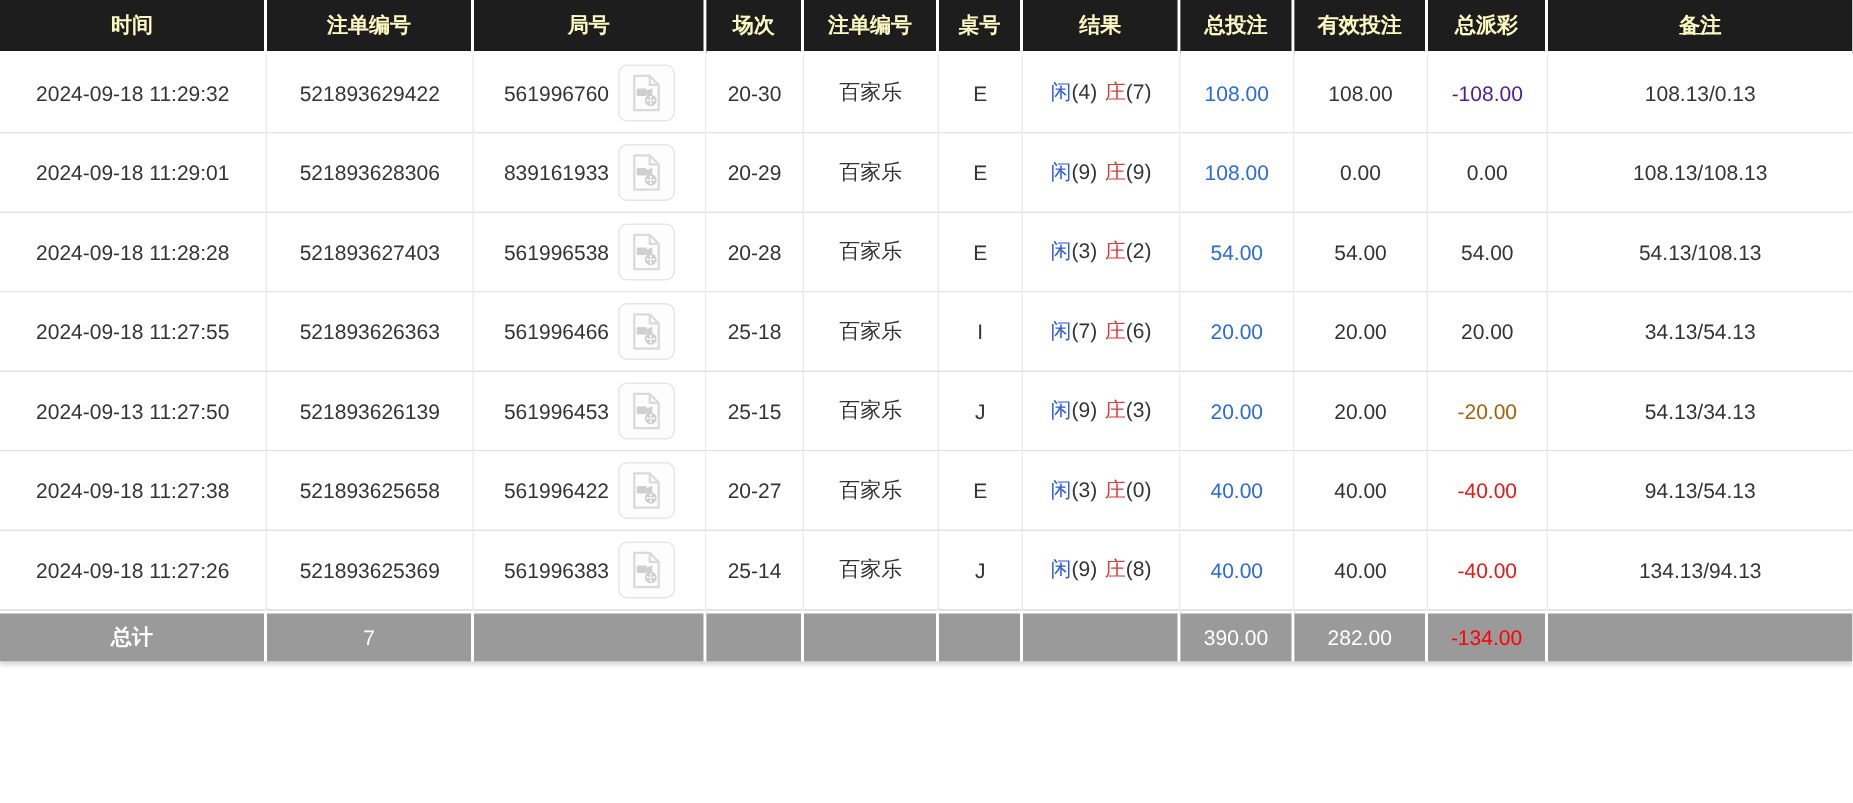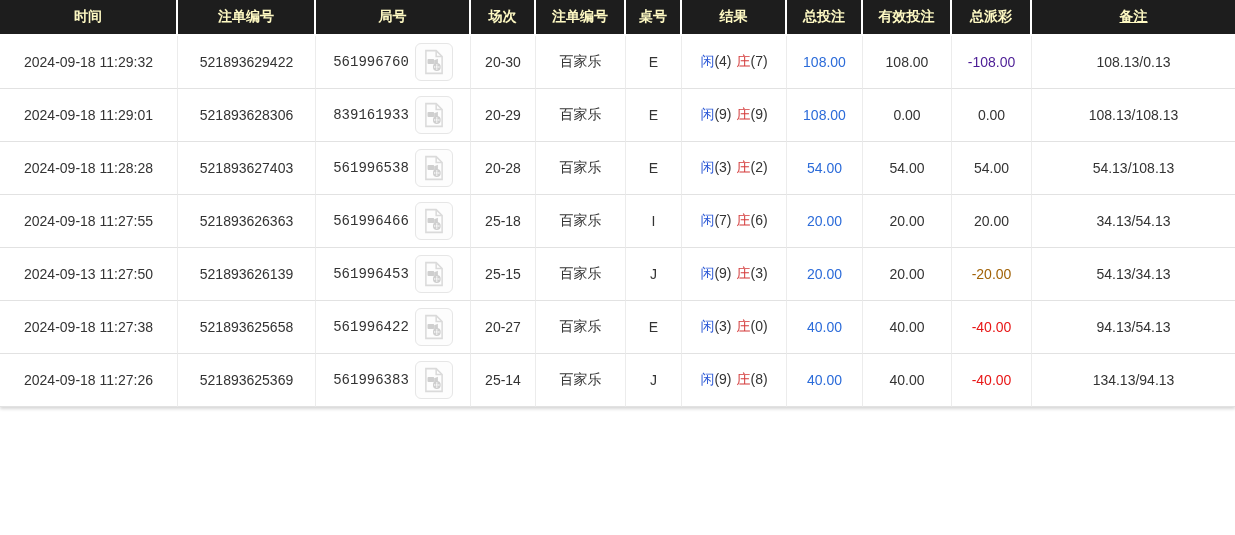--- a/index.html
+++ b/index.html
@@ -42,21 +42,20 @@
     border-bottom: 1px solid #e2e2e2;
     overflow: hidden;
     white-space: nowrap;
   }
   tbody td:last-child { border-right: none; }
   .round-wrap {
     display: flex;
     align-items: center;
     justify-content: center;
     gap: 6px;
-    font-family: Liberation Mono, monospace;
   }
   .video-btn {
     width: 38px; height: 38px;
     border: 1px solid #e6e6e6;
     border-radius: 6px;
     background: #fdfdfd;
     display: inline-flex;
     align-items: center;
     justify-content: center;
     cursor: pointer;
@@ -345,14 +344,27 @@
     <td>
       <span style="color: rgb(47, 91, 214);">闲</span><span class="res-num">(9)</span><span class="res-sep"></span><span style="color: rgb(212, 60, 60);">庄</span><span class="res-num">(8)</span>
     </td>
     <td style="color: rgb(43, 107, 217);">40.00</td>
     <td>40.00</td>
     <td style="color: rgb(232, 23, 23);">-40.00</td>
     <td>134.13/94.13</td>
   </tr>
 </tbody>
   <tfoot>
+    <tr>
+      <td class="row-label">总计</td>
+      <td>7</td>
+      <td></td>
+      <td></td>
+      <td></td>
+      <td></td>
+      <td></td>
+      <td>390.00</td>
+      <td>282.00</td>
+      <td style="color: rgb(255, 0, 0);">-134.00</td>
+      <td></td>
+    </tr>
   </tfoot>
 </table>
 
 </body></html>

